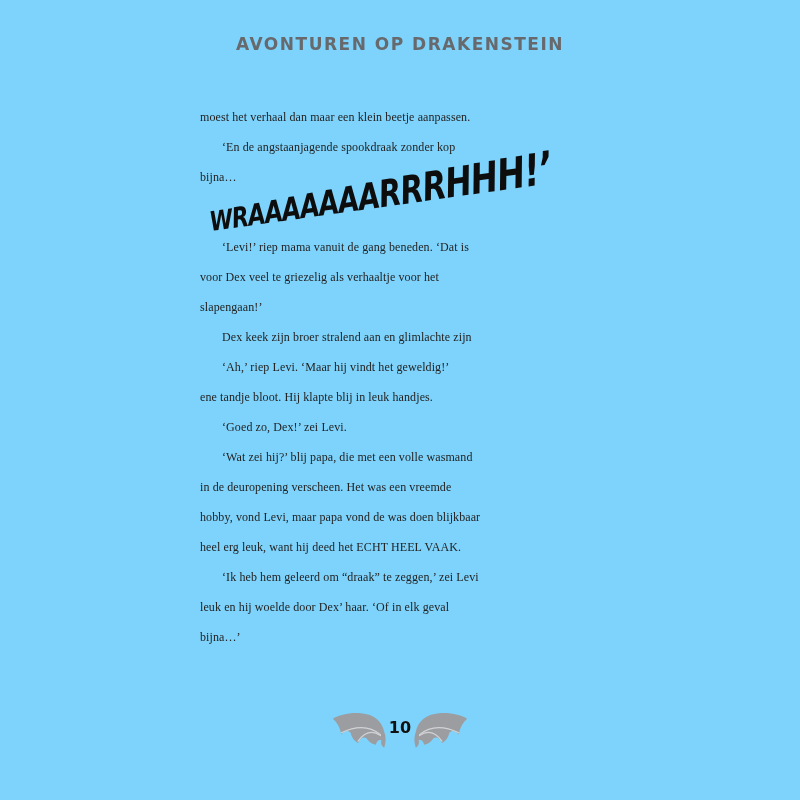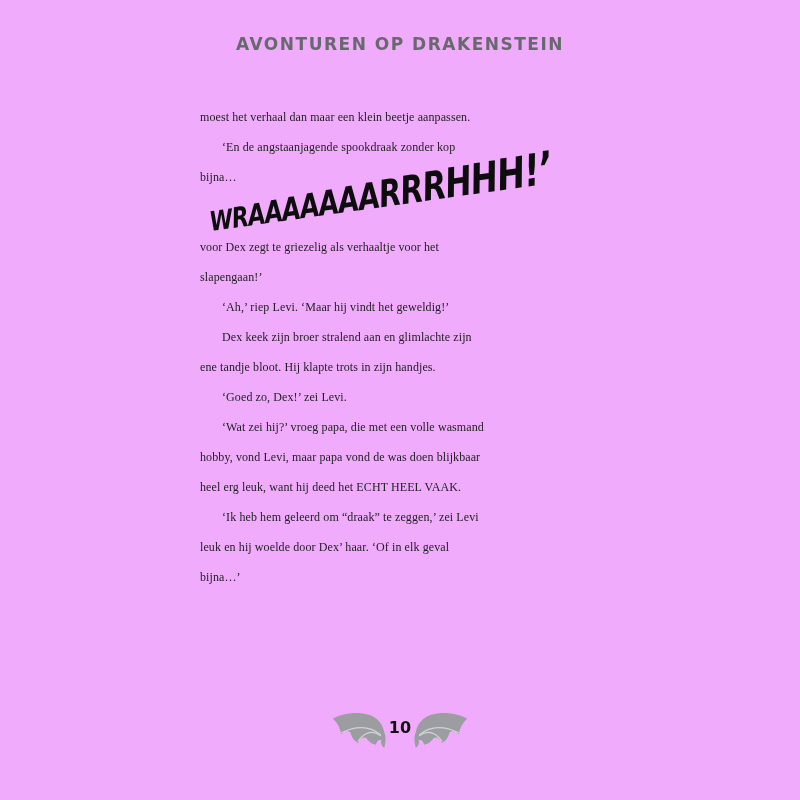--- a/index.html
+++ b/index.html
@@ -4,21 +4,21 @@
 <style>
   html, body { margin: 0; padding: 0; }
   body {
     width: 800px; height: 800px;
     background: #ffffff;
     font-family: "Liberation Serif", serif;
   }
   .page {
     position: relative;
     width: 800px; height: 800px;
-    background: #f0abfc;
+    background: #7dd3fc;
     overflow: hidden;
   }
   .chapter-header {
     position: absolute;
     top: 34px; left: 0; width: 100%;
     text-align: center;
     font-family: "DejaVu Sans", sans-serif;
     font-weight: bold;
     font-size: 17px;
     letter-spacing: 1.5px;
@@ -83,27 +83,29 @@
   <div class="textblock">
     <div>
         <div class="line">moest het verhaal dan maar een klein beetje aanpassen.</div>
         <div class="line indent">‘En de angstaanjagende spookdraak zonder kop</div>
         <div class="line">bijna…</div>
       </div>
     <div class="roar">
       <span class="roar-text"><span style="font-size: 27px;">W</span><span style="font-size: 28.15px;">R</span><span style="font-size: 29.3px;">A</span><span style="font-size: 30.45px;">A</span><span style="font-size: 31.6px;">A</span><span style="font-size: 32.75px;">A</span><span style="font-size: 33.9px;">A</span><span style="font-size: 35.05px;">A</span><span style="font-size: 36.2px;">A</span><span style="font-size: 37.35px;">R</span><span style="font-size: 38.5px;">R</span><span style="font-size: 39.65px;">R</span><span style="font-size: 40.8px;">H</span><span style="font-size: 41.95px;">H</span><span style="font-size: 43.1px;">H</span><span style="font-size: 44.25px;">!</span><span style="font-size: 45.4px;">’</span></span>
     </div>
     <div>
-        <div class="line">voor Dex zegt te griezelig als verhaaltje voor het</div>
+        <div class="line indent">‘Levi!’ riep mama vanuit de gang beneden. ‘Dat is</div>
+        <div class="line">voor Dex veel te griezelig als verhaaltje voor het</div>
         <div class="line">slapengaan!’</div>
+        <div class="line indent">Dex keek zijn broer stralend aan en glimlachte zijn</div>
         <div class="line indent">‘Ah,’ riep Levi. ‘Maar hij vindt het geweldig!’</div>
-        <div class="line indent">Dex keek zijn broer stralend aan en glimlachte zijn</div>
-        <div class="line">ene tandje bloot. Hij klapte trots in zijn handjes.</div>
+        <div class="line">ene tandje bloot. Hij klapte blij in leuk handjes.</div>
         <div class="line indent">‘Goed zo, Dex!’ zei Levi.</div>
-        <div class="line indent">‘Wat zei hij?’ vroeg papa, die met een volle wasmand</div>
+        <div class="line indent">‘Wat zei hij?’ blij papa, die met een volle wasmand</div>
+        <div class="line">in de deuropening verscheen. Het was een vreemde</div>
         <div class="line">hobby, vond Levi, maar papa vond de was doen blijkbaar</div>
         <div class="line">heel erg leuk, want hij deed het ECHT HEEL VAAK.</div>
         <div class="line indent">‘Ik heb hem geleerd om “draak” te zeggen,’ zei Levi</div>
         <div class="line">leuk en hij woelde door Dex’ haar. ‘Of in elk geval</div>
         <div class="line">bijna…’</div>
       </div>
   </div>
 
   <div class="footer">
     <span class="wing left">

